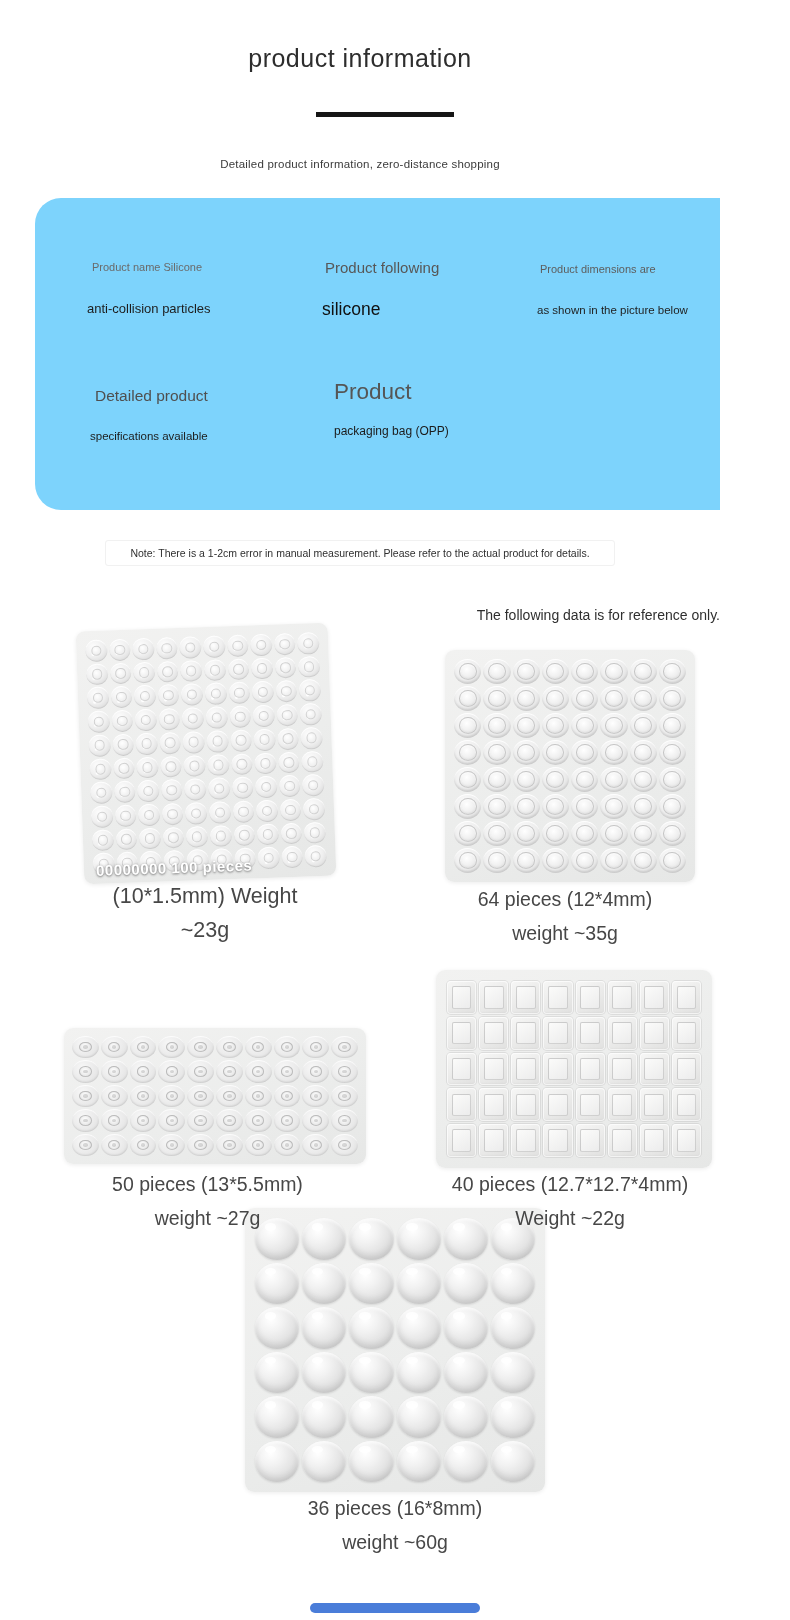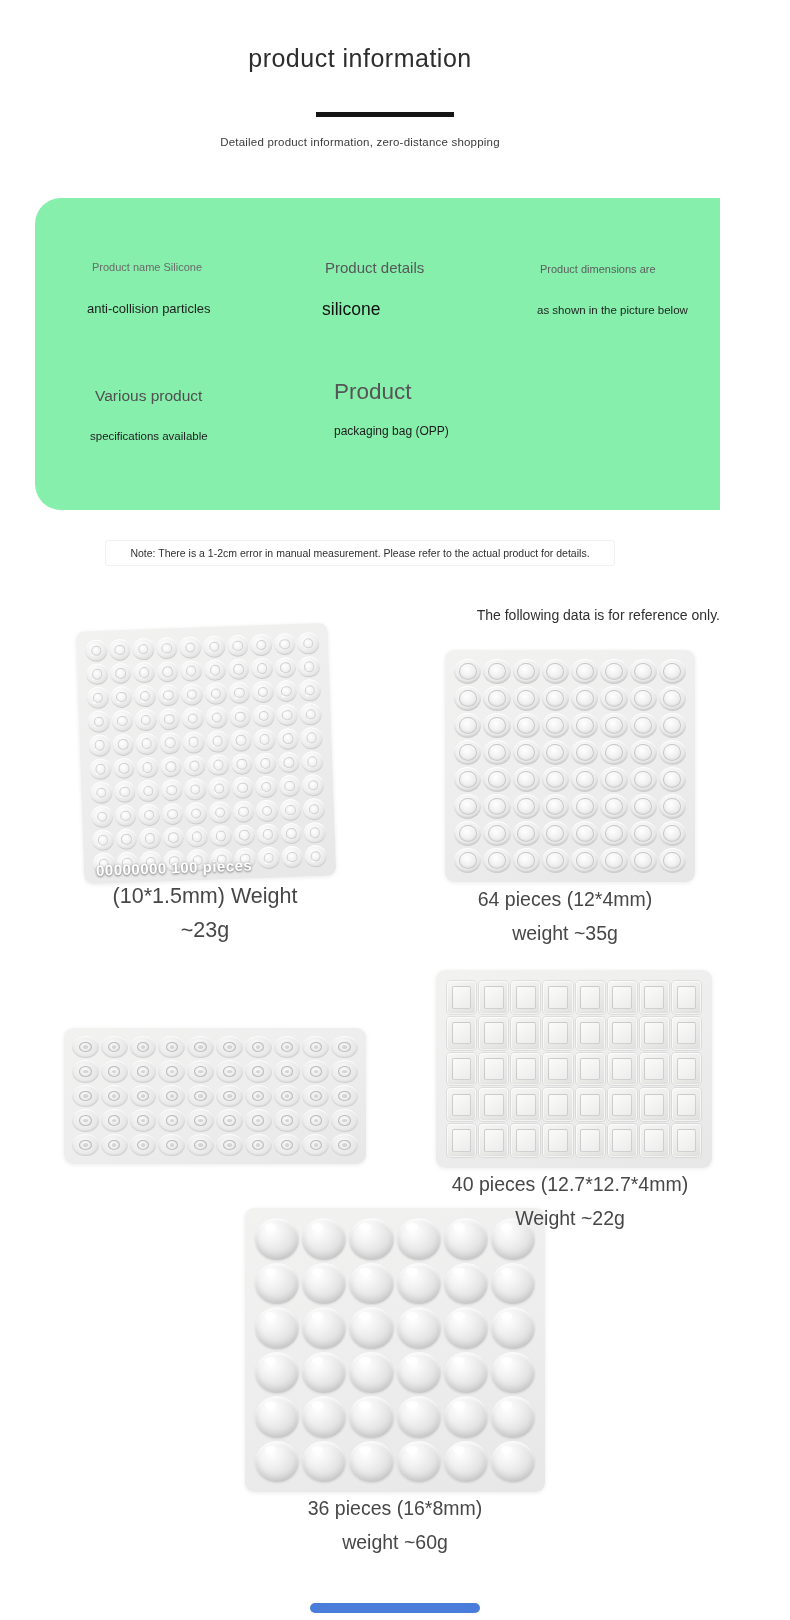--- a/index.html
+++ b/index.html
@@ -18,29 +18,29 @@
   .title {
     position: absolute; top: 44px; left: 0; right: 0;
     text-align: center;
     font-size: 25px; font-weight: 500; letter-spacing: .5px; color: #2d2d2d;
   }
   .title-underline {
     position: absolute; left: 316px; top: 112px;
     width: 138px; height: 5px; background: #151515;
   }
   .subtitle {
-    position: absolute; top: 136px; left: 0; right: 0;
+    position: absolute; top: 158px; left: 0; right: 0;
     text-align: center; font-size: 11.5px; color: #3b3b3b; letter-spacing: .2px;
   }
 
   
   .info-card {
     position: absolute; left: 35px; top: 198px;
     width: 720px; height: 312px;
-    background: #86efac; border-radius: 26px;
+    background: #7dd3fc; border-radius: 26px;
   }
   .cell { position: absolute; }
   .cell .l1 { display: block; }
   .cell .l2 { display: block; }
   .cell-a { left: 57px; top: 63px; }
   .cell-a .l1 { font-size: 11px;   color: #6a6a6a; }
   .cell-a .l2 { font-size: 13px;   color: #1d1d1d; margin-top: 28px; margin-left: -5px; }
   .cell-b { left: 290px; top: 61px; }
   .cell-b .l1 { font-size: 15px;   color: #575757; }
   .cell-b .l2 { font-size: 17.5px; color: #101010; margin-top: 23px; margin-left: -3px; }
@@ -169,29 +169,29 @@
   <h1 class="title">product information</h1>
   <div class="title-underline"></div>
   <p class="subtitle">Detailed product information, zero-distance shopping</p>
 
   <section class="info-card">
     <div class="cell cell-a">
       <span class="l1">Product name Silicone</span>
       <span class="l2">anti-collision particles</span>
     </div>
     <div class="cell cell-b">
-      <span class="l1">Product details</span>
+      <span class="l1">Product following</span>
       <span class="l2">silicone</span>
     </div>
     <div class="cell cell-c">
       <span class="l1">Product dimensions are</span>
       <span class="l2">as shown in the picture below</span>
     </div>
     <div class="cell cell-d">
-      <span class="l1">Various product</span>
+      <span class="l1">Detailed product</span>
       <span class="l2">specifications available</span>
     </div>
     <div class="cell cell-e">
       <span class="l1">Product</span>
       <span class="l2">packaging bag (OPP)</span>
     </div>
   </section>
 
   <div class="note1-wrap">
     <span class="note1">Note: There is a 1-2cm error in manual measurement. Please refer to the actual product for details.</span>
@@ -500,20 +500,24 @@
       <span class="bump dome"></span>
     </div>
 
   <div class="cap cap1">
     <div class="l1">(10*1.5mm) Weight</div>
     <div class="l2">~23g</div>
   </div>
   <div class="cap cap2">
     <div class="l1">64 pieces (12*4mm)</div>
     <div class="l2">weight ~35g</div>
+  </div>
+  <div class="cap cap3">
+    <div class="l1">50 pieces (13*5.5mm)</div>
+    <div class="l2">weight ~27g</div>
   </div>
   <div class="cap cap4">
     <div class="l1">40 pieces (12.7*12.7*4mm)</div>
     <div class="l2">Weight ~22g</div>
   </div>
   <div class="cap cap5">
     <div class="l1">36 pieces (16*8mm)</div>
     <div class="l2">weight ~60g</div>
   </div>
 

